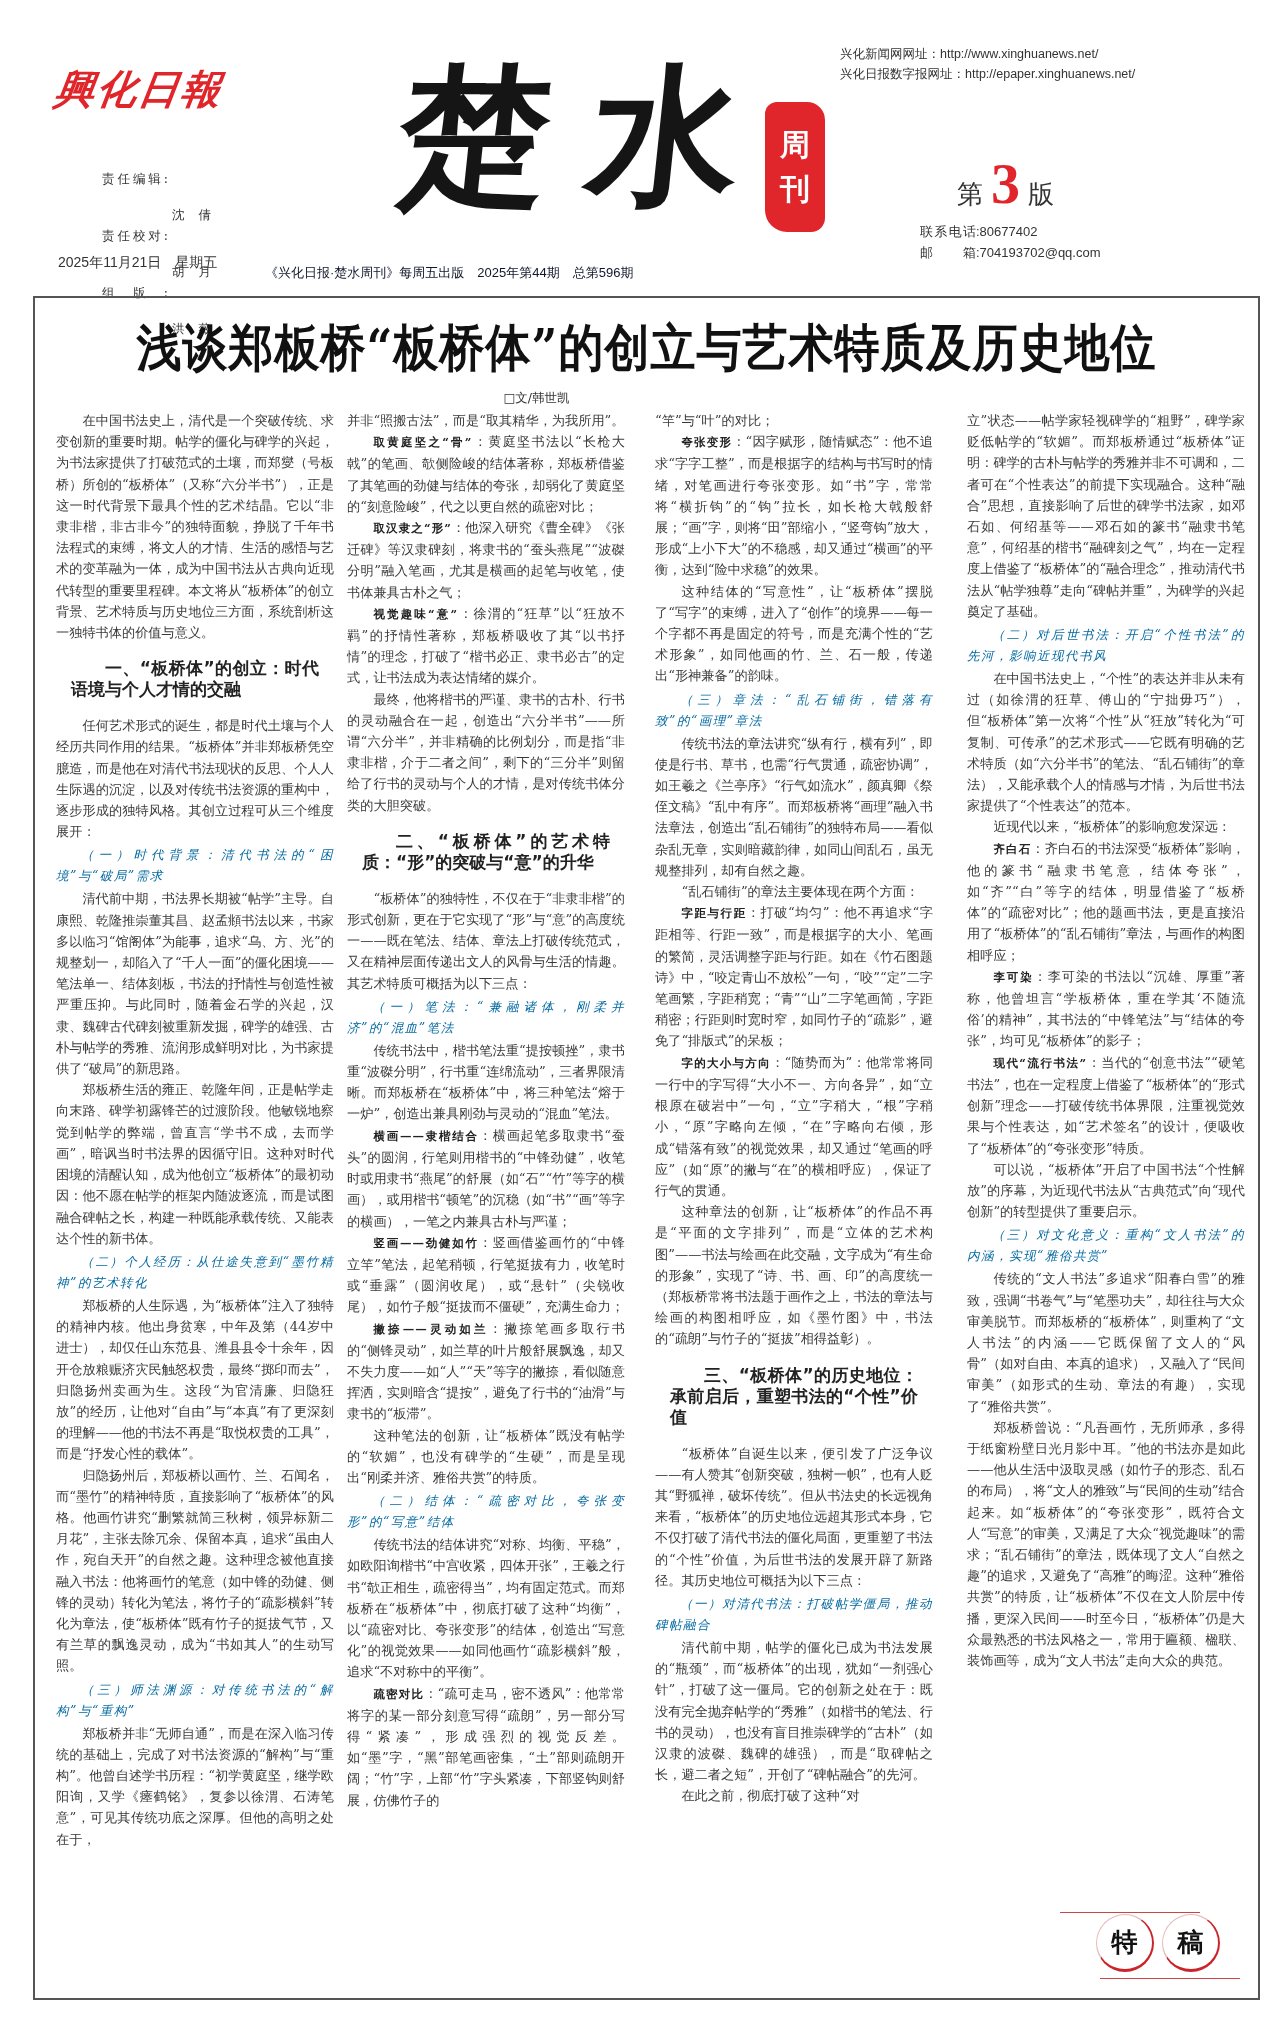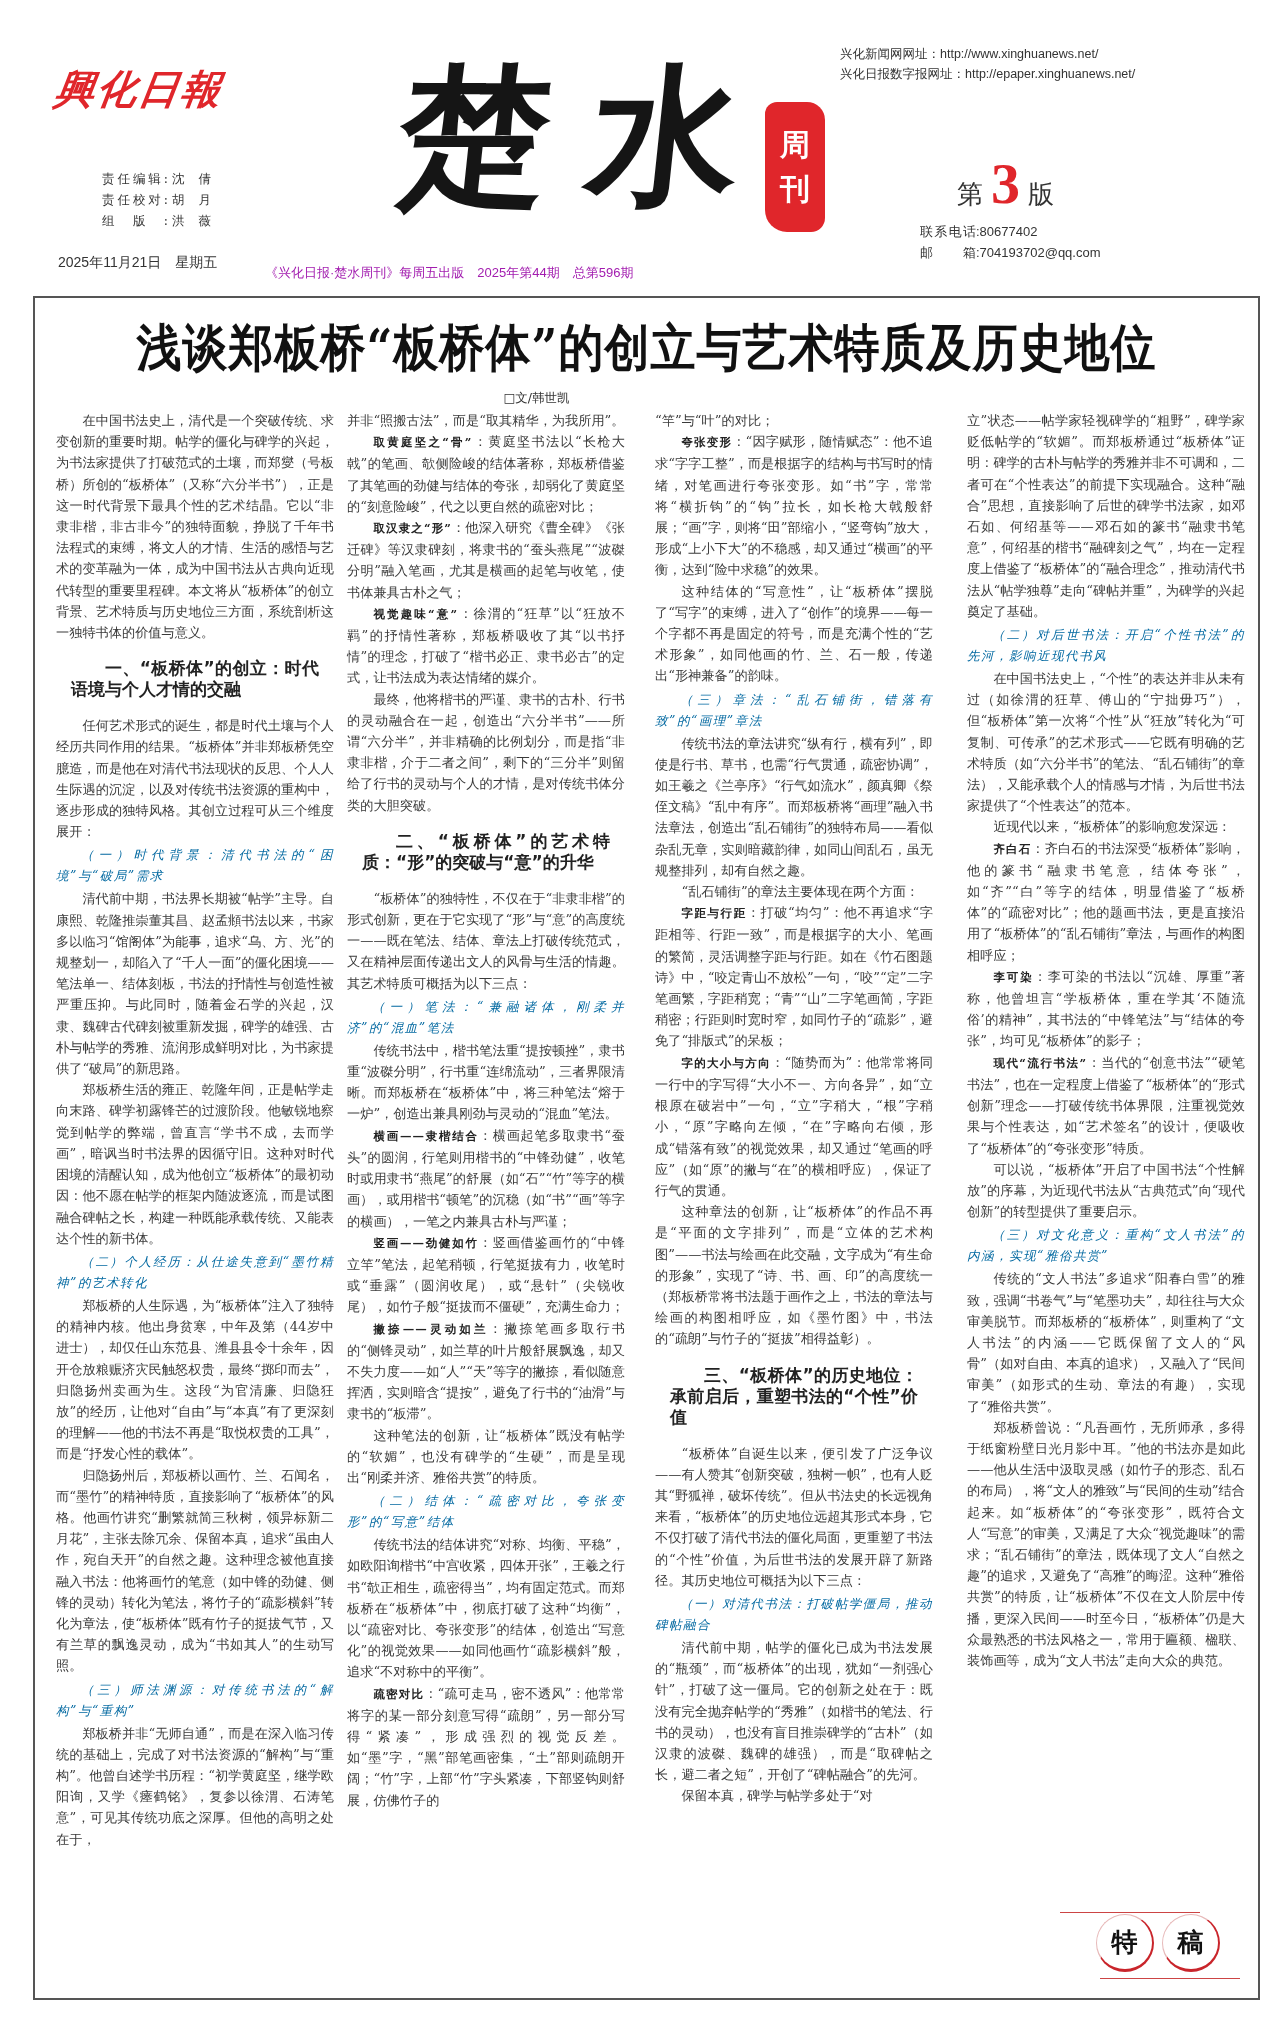--- a/index.html
+++ b/index.html
@@ -2,25 +2,25 @@
 <html><head>
 <meta charset="utf-8">
 <style>
   html, body { margin:0; padding:0; background:#fff; }
   body { width:1280px; height:2022px; position:relative; overflow:hidden; font-family:"DejaVu Serif", serif; color:#2a2a2a; }
   .abs { position:absolute; }
   .masthead-logo { left:55px; top:62px; font-family:"DejaVu Serif", serif; font-size:40px; font-weight:bold; color:#e0262b; font-style:italic; letter-spacing:2px; transform:skewX(-8deg); }
   .staff { left:102px; top:168px; font-size:12.5px; line-height:21px; color:#333; }
   .staff .row { display:flex; }
   .staff .role { width:66px; text-align-last:justify; }
-  .staff .name { margin-left:4px; letter-spacing:14px; }
+  .staff .name { margin-left:4px; letter-spacing:14px;margin-top:36px; }
   .date { left:58px; top:254px; font-family:Liberation Sans, sans-serif; font-size:14px; color:#333; }
   .title-cal { left:400px; top:50px; font-family:"DejaVu Serif", serif; font-size:150px; font-weight:bold; color:#151515; letter-spacing:40px; line-height:170px; transform:skewX(-6deg); }
   .seal { left:765px; top:102px; width:60px; height:130px; background:#e0262b; border-radius:12px 18px 14px 22px; color:#fff; font-size:30px; font-weight:bold; display:flex; flex-direction:column; align-items:center; justify-content:center; line-height:44px; }
-  .pubinfo { left:265px; top:264px; font-family:"Liberation Sans", sans-serif; font-size:13px; color:#a21caf; word-spacing:4px; }
+  .pubinfo { left:265px; top:264px; font-family:"Liberation Sans", sans-serif; font-size:13px; color:#0f172a; word-spacing:4px; }
   .urls { left:840px; top:44px; font-family:"Liberation Sans", sans-serif; font-size:12.5px; line-height:20px; color:#333; }
   .page-no { left:957px; top:150px; font-size:26px; color:#333; display:flex; align-items:baseline; gap:8px; }
   .page-no .num { font-family:"Liberation Serif", serif; font-size:58px; color:#e0262b; font-weight:bold; }
   .contact { left:920px; top:221px; font-family:"Liberation Sans", sans-serif; font-size:13px; line-height:21px; color:#333; }
   .contact .lbl { display:inline-block; width:56px; text-align-last:justify;text-align:center; }
   .frame { left:33px; top:296px; width:1227px; height:1704px; border:2px solid #555; box-sizing:border-box; }
   .headline { left:33px; top:318px; width:1227px; text-align:center; font-family:"DejaVu Serif", serif; font-size:45px; font-weight:bold; color:#111; letter-spacing:1px; transform:scaleY(1.12); }
   .byline { left:33px; top:390px; width:1007px; text-align:center; font-family:"DejaVu Sans", sans-serif; font-size:12.5px; color:#333; }
   .col { top:410px; width:278px; font-size:13.2px; line-height:21.2px; color:#3a3a3a; text-align:justify; }
   .col p { margin:0; text-indent:2em; }
@@ -126,21 +126,21 @@
   <h3>（三）章法：“乱石铺街，错落有致”的“画理”章法</h3>
   <p>传统书法的章法讲究“纵有行，横有列”，即使是行书、草书，也需“行气贯通，疏密协调”，如王羲之《兰亭序》“行气如流水”，颜真卿《祭侄文稿》“乱中有序”。而郑板桥将“画理”融入书法章法，创造出“乱石铺街”的独特布局——看似杂乱无章，实则暗藏韵律，如同山间乱石，虽无规整排列，却有自然之趣。</p>
   <p>“乱石铺街”的章法主要体现在两个方面：</p>
   <p><b class="lead">字距与行距</b><span>：打破“均匀”：他不再追求“字距相等、行距一致”，而是根据字的大小、笔画的繁简，灵活调整字距与行距。如在《竹石图题诗》中，“咬定青山不放松”一句，“咬”“定”二字笔画繁，字距稍宽；“青”“山”二字笔画简，字距稍密；行距则时宽时窄，如同竹子的“疏影”，避免了“排版式”的呆板；</span></p>
   <p><b class="lead">字的大小与方向</b><span>：“随势而为”：他常常将同一行中的字写得“大小不一、方向各异”，如“立根原在破岩中”一句，“立”字稍大，“根”字稍小，“原”字略向左倾，“在”字略向右倾，形成“错落有致”的视觉效果，却又通过“笔画的呼应”（如“原”的撇与“在”的横相呼应），保证了行气的贯通。</span></p>
   <p>这种章法的创新，让“板桥体”的作品不再是“平面的文字排列”，而是“立体的艺术构图”——书法与绘画在此交融，文字成为“有生命的形象”，实现了“诗、书、画、印”的高度统一（郑板桥常将书法题于画作之上，书法的章法与绘画的构图相呼应，如《墨竹图》中，书法的“疏朗”与竹子的“挺拔”相得益彰）。</p>
   <h2>三、“板桥体”的历史地位：承前启后，重塑书法的“个性”价值</h2>
   <p>“板桥体”自诞生以来，便引发了广泛争议——有人赞其“创新突破，独树一帜”，也有人贬其“野狐禅，破坏传统”。但从书法史的长远视角来看，“板桥体”的历史地位远超其形式本身，它不仅打破了清代书法的僵化局面，更重塑了书法的“个性”价值，为后世书法的发展开辟了新路径。其历史地位可概括为以下三点：</p>
   <h3>（一）对清代书法：打破帖学僵局，推动碑帖融合</h3>
   <p>清代前中期，帖学的僵化已成为书法发展的“瓶颈”，而“板桥体”的出现，犹如“一剂强心针”，打破了这一僵局。它的创新之处在于：既没有完全抛弃帖学的“秀雅”（如楷书的笔法、行书的灵动），也没有盲目推崇碑学的“古朴”（如汉隶的波磔、魏碑的雄强），而是“取碑帖之长，避二者之短”，开创了“碑帖融合”的先河。</p>
-  <p>保留本真，碑学与帖学多处于“对</p>
+  <p>在此之前，彻底打破了这种“对</p>
 </div>
 
 <div class="abs col c4">
   <p class="cont">立”状态——帖学家轻视碑学的“粗野”，碑学家贬低帖学的“软媚”。而郑板桥通过“板桥体”证明：碑学的古朴与帖学的秀雅并非不可调和，二者可在“个性表达”的前提下实现融合。这种“融合”思想，直接影响了后世的碑学书法家，如邓石如、何绍基等——邓石如的篆书“融隶书笔意”，何绍基的楷书“融碑刻之气”，均在一定程度上借鉴了“板桥体”的“融合理念”，推动清代书法从“帖学独尊”走向“碑帖并重”，为碑学的兴起奠定了基础。</p>
   <h3>（二）对后世书法：开启“个性书法”的先河，影响近现代书风</h3>
   <p>在中国书法史上，“个性”的表达并非从未有过（如徐渭的狂草、傅山的“宁拙毋巧”），但“板桥体”第一次将“个性”从“狂放”转化为“可复制、可传承”的艺术形式——它既有明确的艺术特质（如“六分半书”的笔法、“乱石铺街”的章法），又能承载个人的情感与才情，为后世书法家提供了“个性表达”的范本。</p>
   <p>近现代以来，“板桥体”的影响愈发深远：</p>
   <p><b class="lead">齐白石</b><span>：齐白石的书法深受“板桥体”影响，他的篆书“融隶书笔意，结体夸张”，如“齐”“白”等字的结体，明显借鉴了“板桥体”的“疏密对比”；他的题画书法，更是直接沿用了“板桥体”的“乱石铺街”章法，与画作的构图相呼应；</span></p>
   <p><b class="lead">李可染</b><span>：李可染的书法以“沉雄、厚重”著称，他曾坦言“学板桥体，重在学其‘不随流俗’的精神”，其书法的“中锋笔法”与“结体的夸张”，均可见“板桥体”的影子；</span></p>
   <p><b class="lead">现代“流行书法”</b><span>：当代的“创意书法”“硬笔书法”，也在一定程度上借鉴了“板桥体”的“形式创新”理念——打破传统书体界限，注重视觉效果与个性表达，如“艺术签名”的设计，便吸收了“板桥体”的“夸张变形”特质。</span></p>

